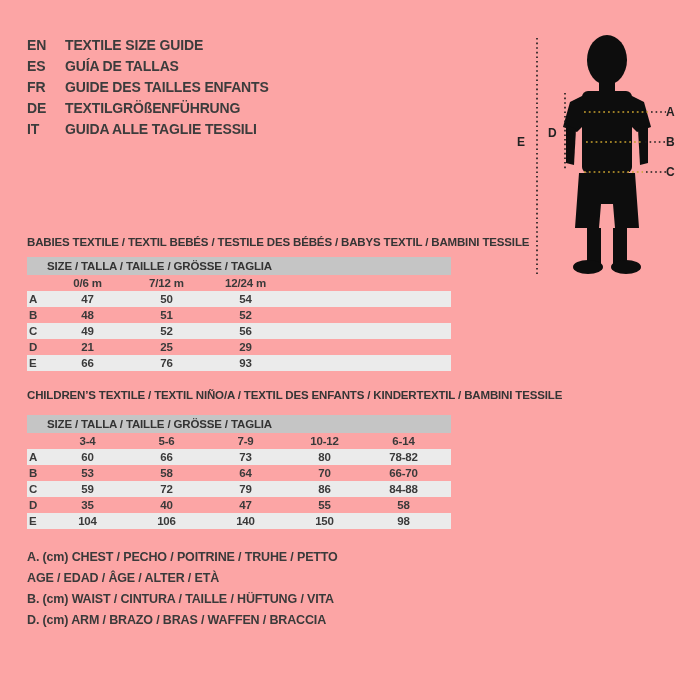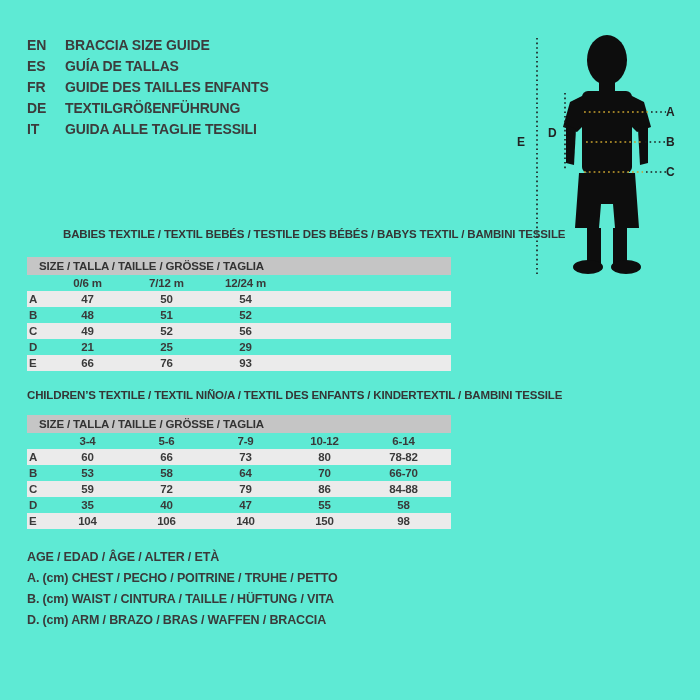--- a/index.html
+++ b/index.html
@@ -1,59 +1,59 @@
 <!DOCTYPE html>
 <html><head>
 <meta charset="utf-8">
 <style>
   html,body{margin:0;padding:0;background:#ffffff;}
   .page{
-    position:relative;width:700px;height:700px;background:#5eead4;
+    position:relative;width:700px;height:700px;background:#fca5a5;
     font-family:"Liberation Sans",sans-serif;color:#3a3a3a;
     letter-spacing:-0.15px;overflow:hidden;
   }
   
   .lang-list{position:absolute;left:27px;top:35px;}
   .lang-row{display:flex;height:21px;line-height:21px;font-size:14px;font-weight:700;color:#3c3c3c;}
   .lang-code{width:38px;}
   
   .figure{position:absolute;left:530px;top:25px;width:180px;height:255px;}
   .measure-label{position:absolute;font-size:12px;font-weight:700;color:#222;line-height:14px;}
   .lbl-A{left:666px;top:105px;}
   .lbl-B{left:666px;top:135px;}
   .lbl-C{left:666px;top:165px;}
   .lbl-D{left:548px;top:126px;}
   .lbl-E{left:517px;top:135px;}
   
   .section-title{position:absolute;left:27px;font-size:11.5px;font-weight:700;color:#353535;white-space:nowrap;}
-  .title-babies{top:228px;margin-left:36px;}
+  .title-babies{top:236px;}
   .title-children{top:389px;}
   
   .table{position:absolute;left:27px;width:424px;}
   .table-babies{top:257px;}
   .table-children{top:415px;}
   .size-bar{height:18px;line-height:18px;background:#c5c5c5;color:#333;
-    font-size:11.5px;font-weight:700;padding-left:12px;box-sizing:border-box;}
+    font-size:11.5px;font-weight:700;padding-left:20px;box-sizing:border-box;}
   .trow{display:flex;height:16px;line-height:16px;font-size:11.5px;font-weight:700;color:#3a3a3a;}
   .trow.stripe{background:#ebebeb;}
   .cell-label{width:21px;padding-left:2px;box-sizing:border-box;text-align:left;}
   .cell{width:79px;text-align:center;}
   
   .legend{position:absolute;left:27px;top:547px;}
   .legend-line{height:21px;line-height:21px;font-size:12.5px;font-weight:700;color:#3a3a3a;white-space:nowrap;}
 </style>
 </head>
 <body>
 
 <div class="page">
 
   <div class="lang-list">
     <div class="lang-row">
       <span class="lang-code">EN</span>
-      <span class="lang-title">BRACCIA SIZE GUIDE</span>
+      <span class="lang-title">TEXTILE SIZE GUIDE</span>
     </div>
     <div class="lang-row">
       <span class="lang-code">ES</span>
       <span class="lang-title">GUÍA DE TALLAS</span>
     </div>
     <div class="lang-row">
       <span class="lang-code">FR</span>
       <span class="lang-title">GUIDE DES TAILLES ENFANTS</span>
     </div>
     <div class="lang-row">
@@ -186,19 +186,19 @@
       <span class="cell-label">E</span>
       <span class="cell">104</span>
       <span class="cell">106</span>
       <span class="cell">140</span>
       <span class="cell">150</span>
       <span class="cell">98</span>
     </div>
   </div>
 
   <div class="legend">
+    <div class="legend-line">A. (cm) CHEST / PECHO / POITRINE / TRUHE / PETTO</div>
     <div class="legend-line">AGE / EDAD / ÂGE / ALTER / ETÀ</div>
-    <div class="legend-line">A. (cm) CHEST / PECHO / POITRINE / TRUHE / PETTO</div>
     <div class="legend-line">B. (cm) WAIST / CINTURA / TAILLE / HÜFTUNG / VITA</div>
     <div class="legend-line">D. (cm) ARM / BRAZO / BRAS / WAFFEN / BRACCIA</div>
   </div>
 
 </div>
 
 </body></html>

